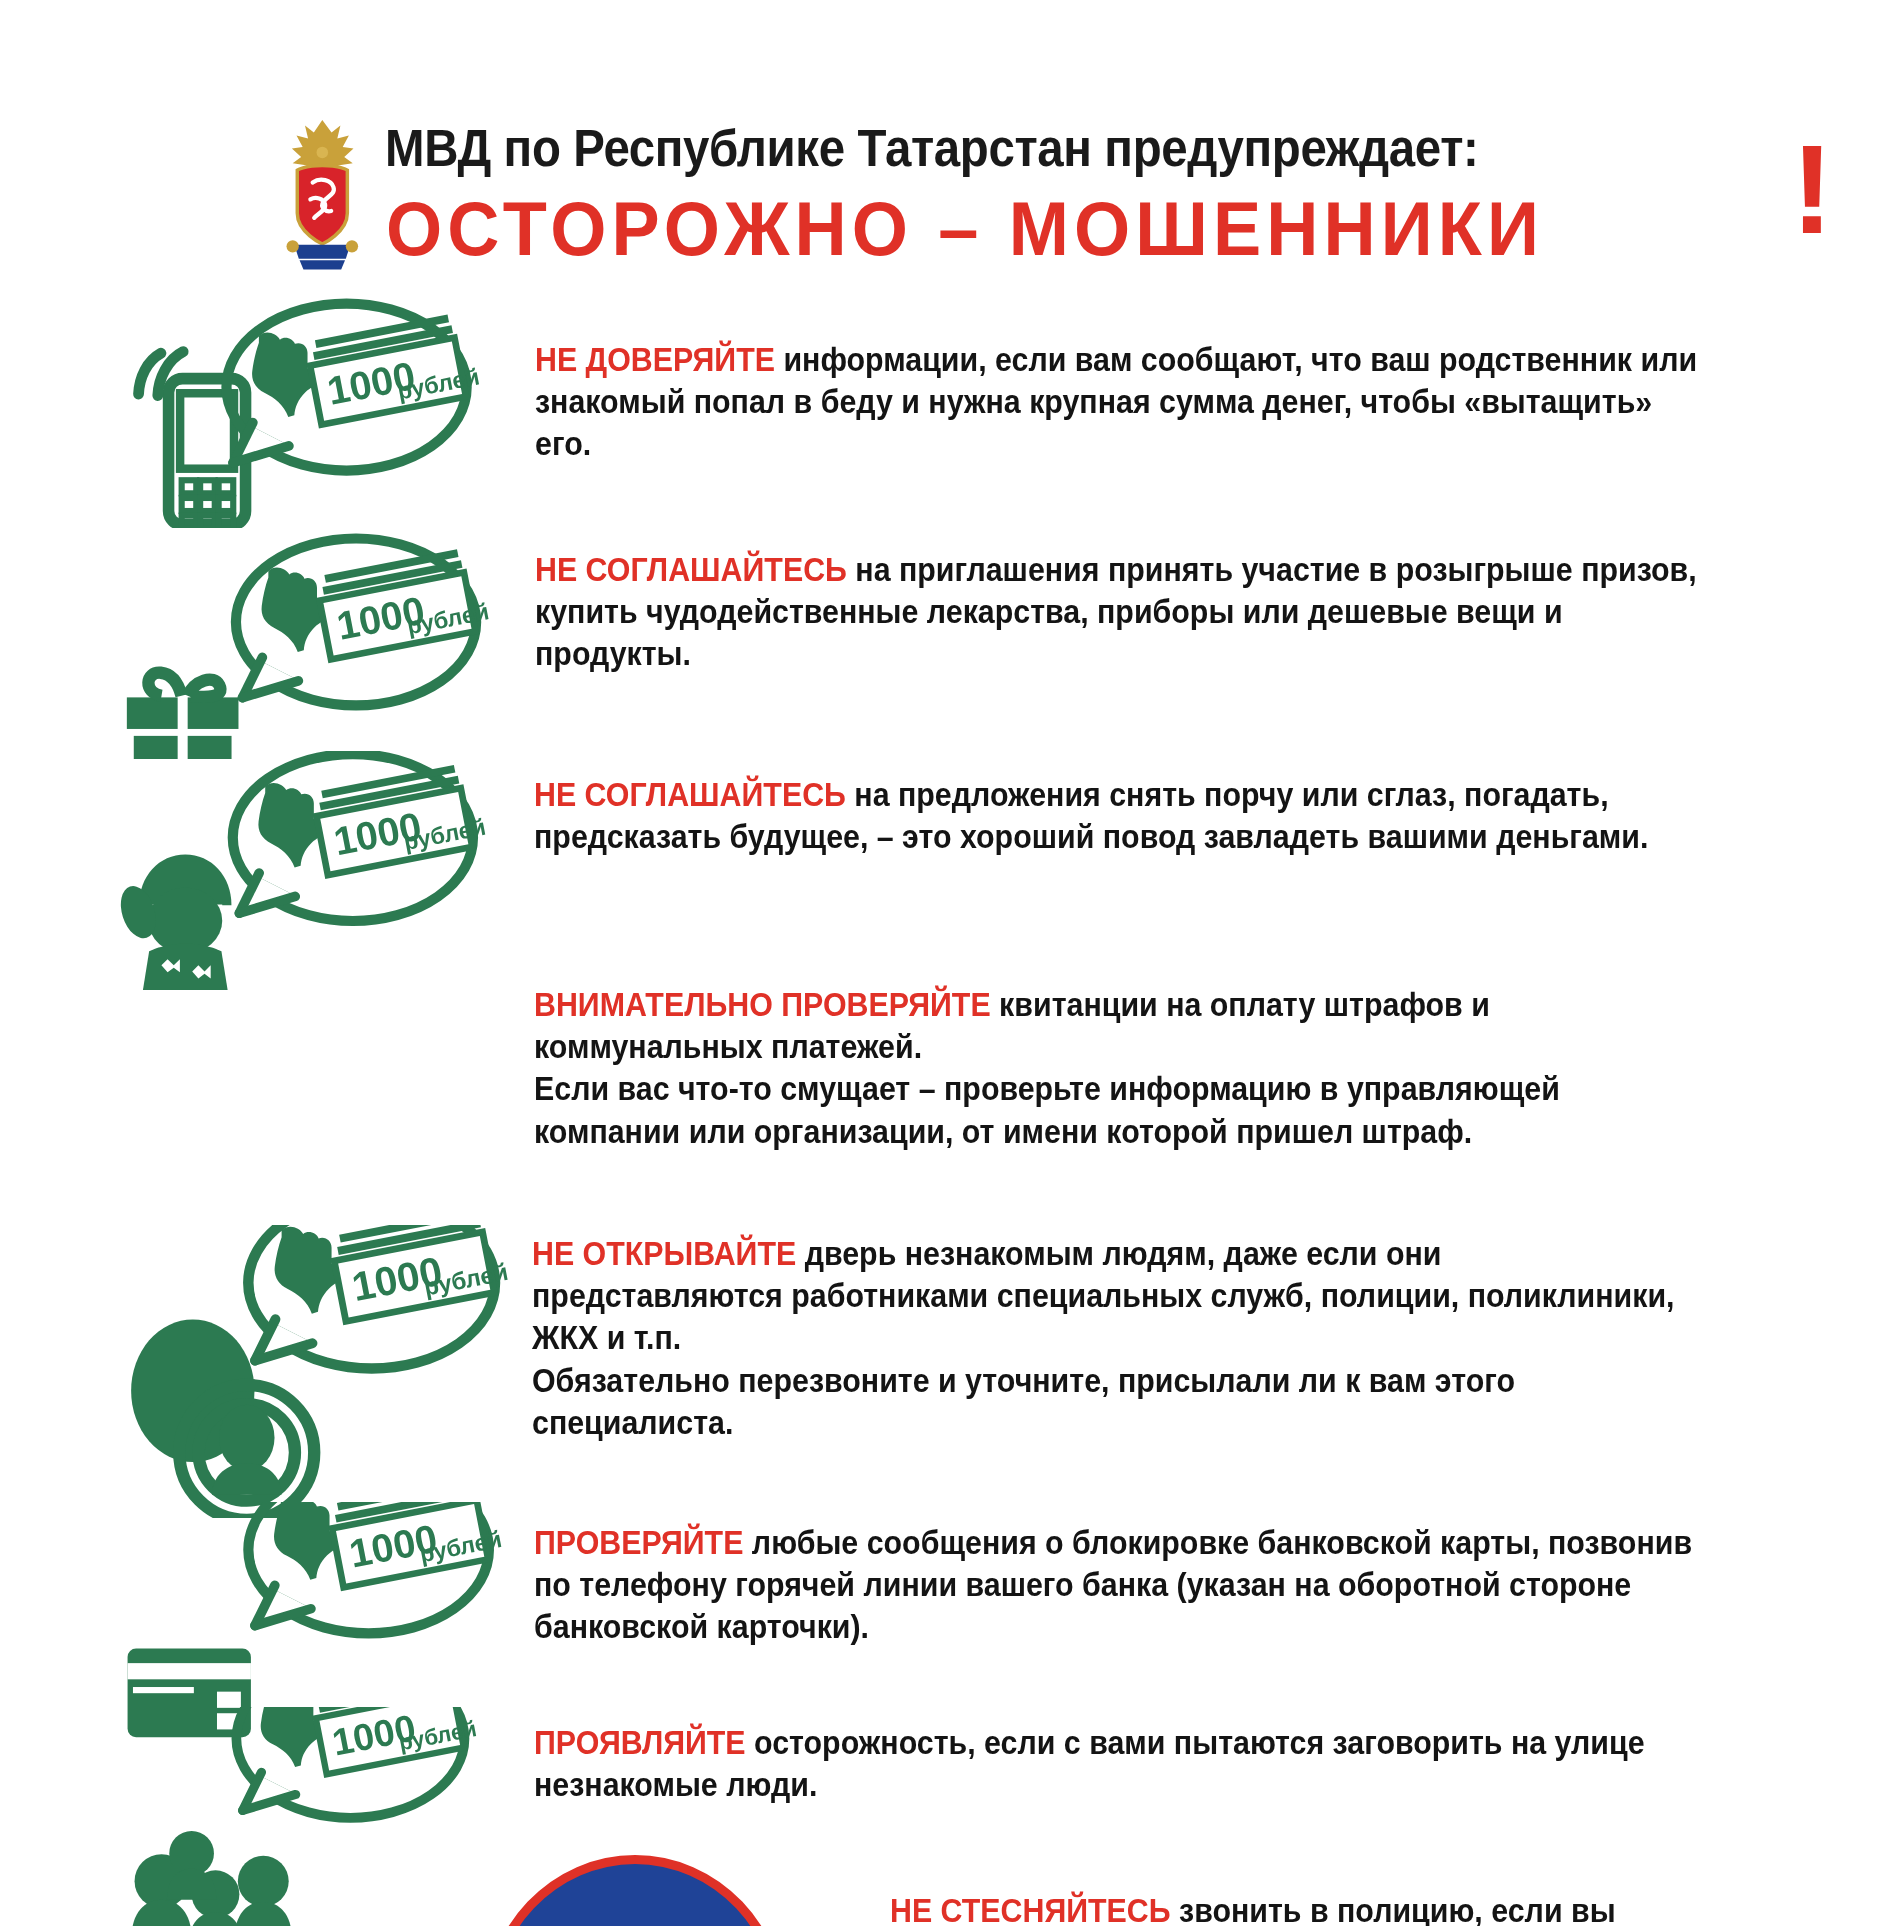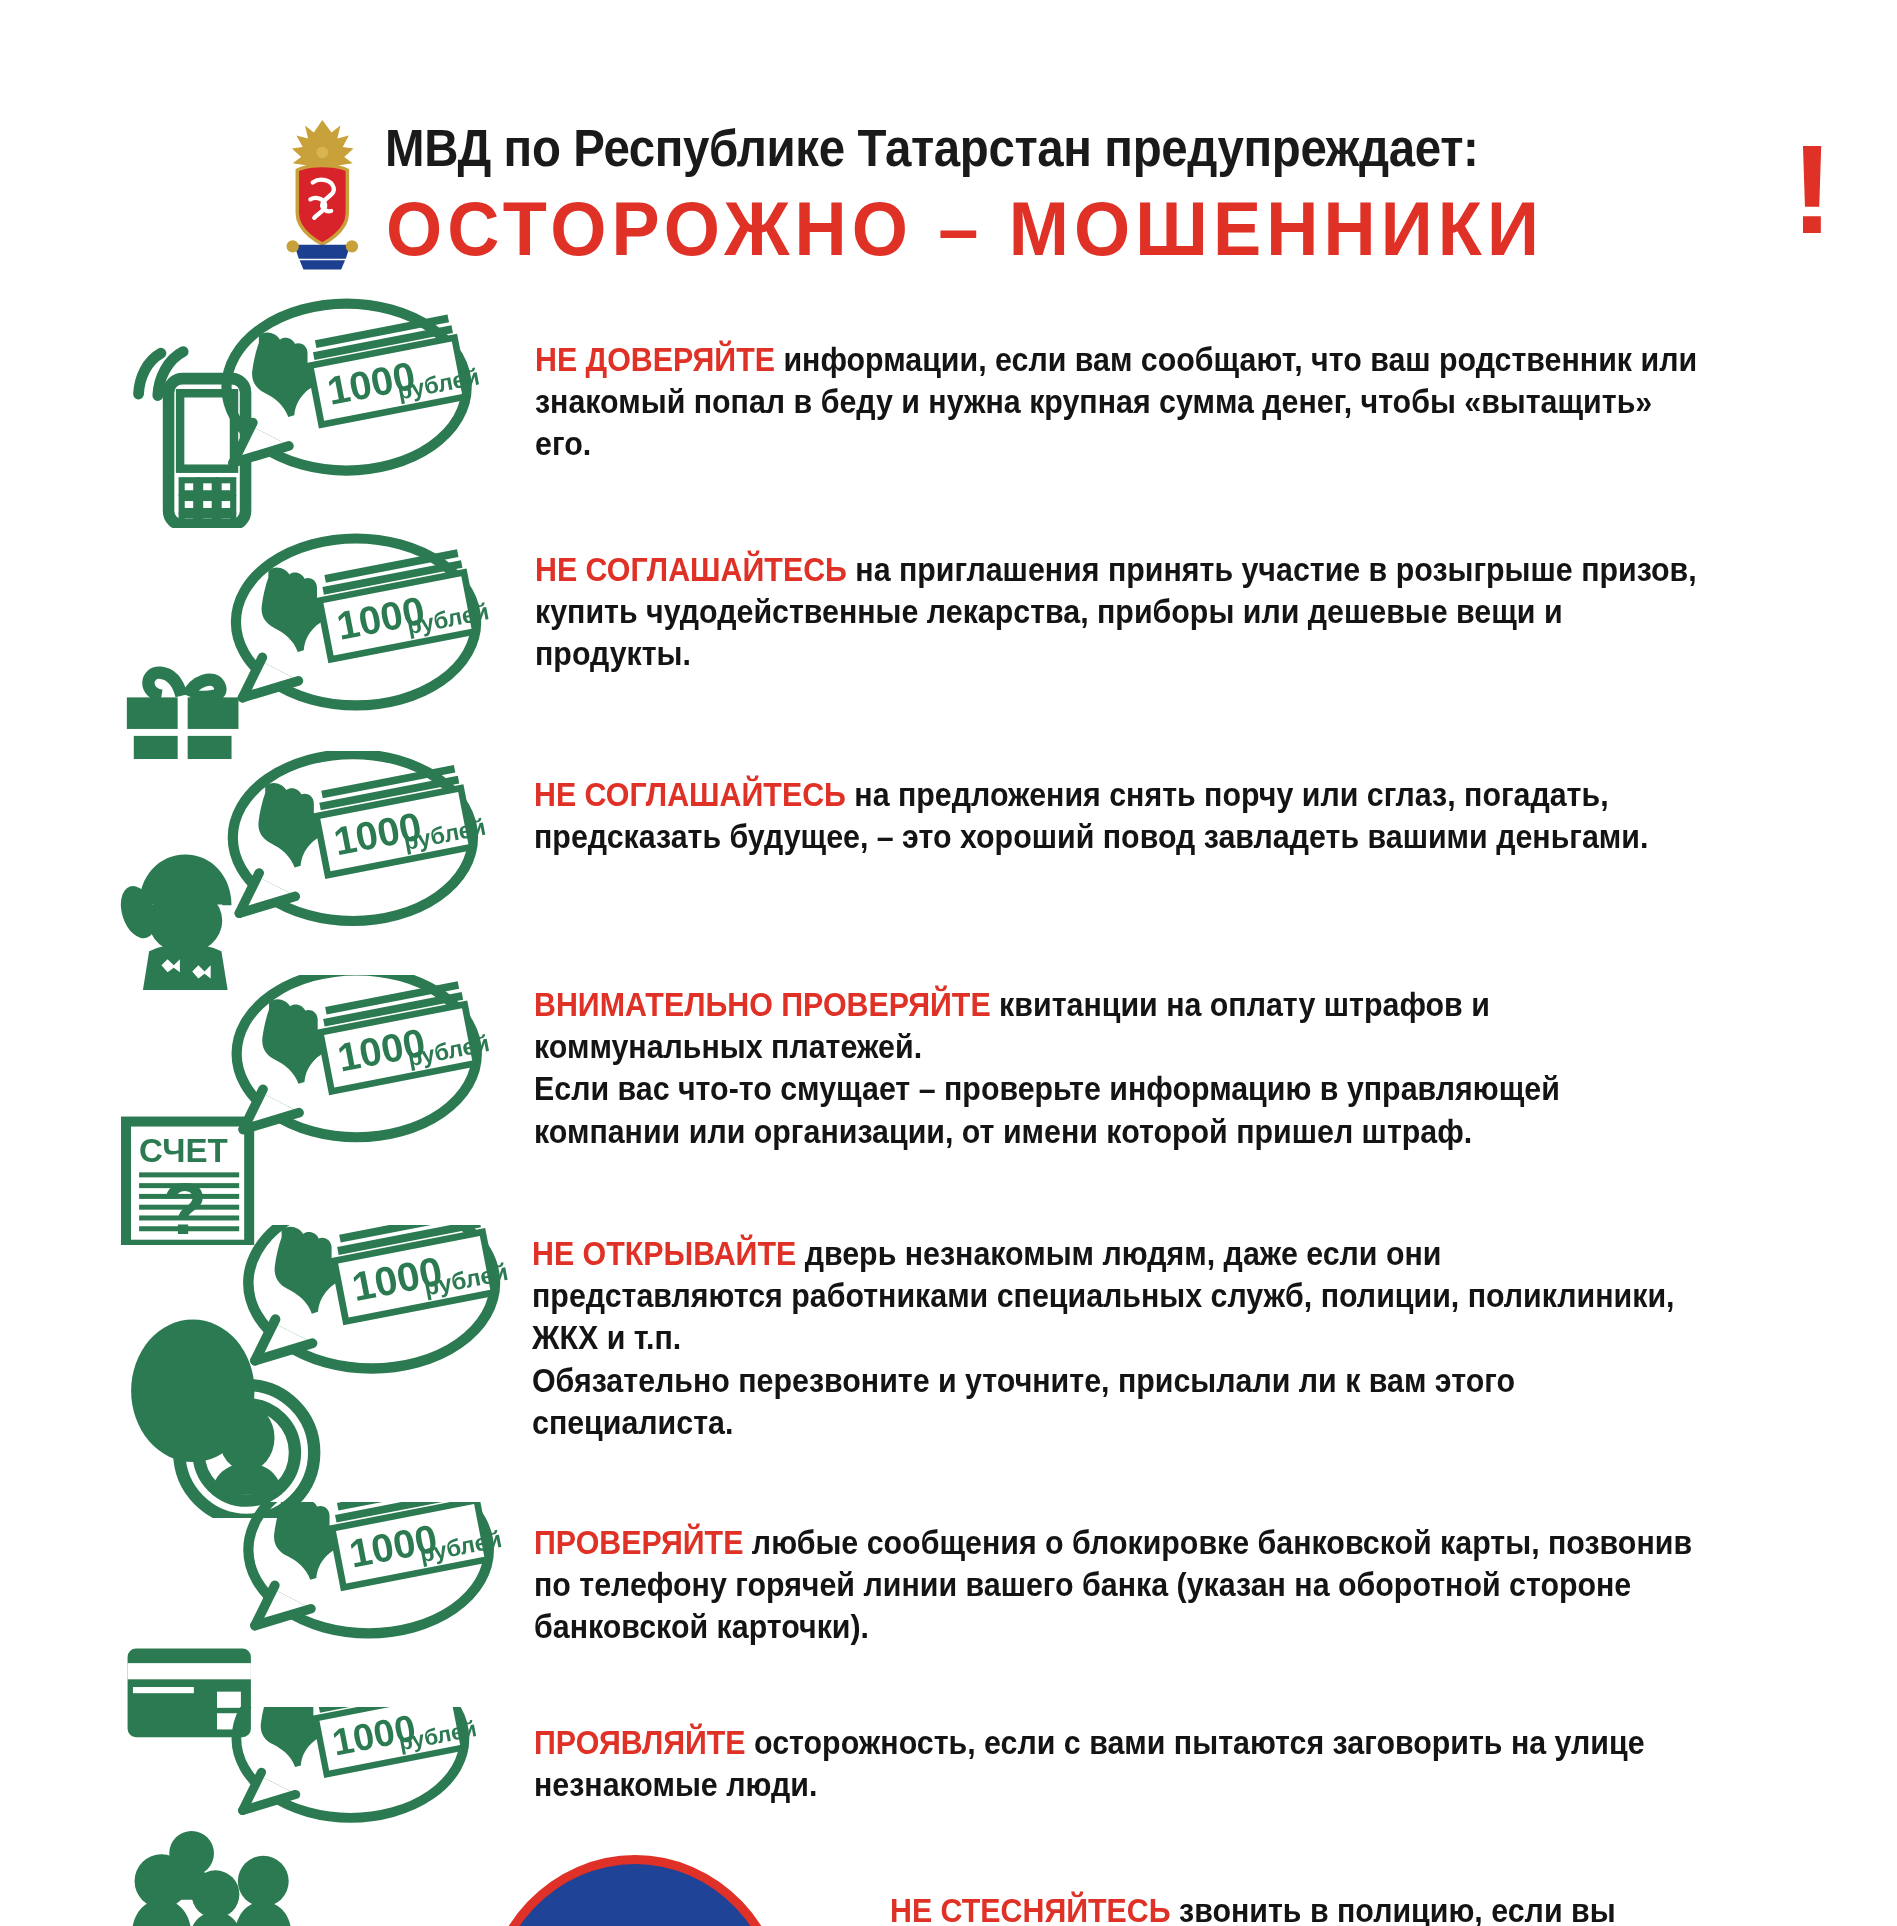--- a/index.html
+++ b/index.html
@@ -242,40 +242,20 @@
         </g>
     </svg>
   </div>
   <div class="adv">
     <div class="adv-text" style="left:534px;top:774px;width:1264px;">
       <span class="hl">НЕ СОГЛАШАЙТЕСЬ</span>
       <span>на предложения снять порчу или сглаз, погадать, предсказать будущее, – это хороший повод завладеть вашими деньгами.</span>
     </div>
   </div>
 
-  <div class="icon-wrap" style="left:116px;top:975px;">
-    <svg class="bubble-svg" width="408" height="270" viewBox="0 0 1060 700" xmlns="http://www.w3.org/2000/svg">
-      <g>
-        <rect x="26" y="380" width="320" height="320" fill="none" stroke="#2c7a51" stroke-width="26"></rect>
-        <text x="60" y="486" font-family="Liberation Sans, sans-serif" font-size="86" font-weight="bold" fill="#2c7a51">СЧЕТ</text>
-        <g fill="#2c7a51">
-          <rect x="60" y="512" width="260" height="13"></rect>
-            <rect x="60" y="540" width="260" height="13"></rect>
-          <rect x="60" y="568" width="260" height="13"></rect>
-            <rect x="60" y="596" width="260" height="13"></rect>
-          <rect x="60" y="624" width="260" height="13"></rect>
-            <rect x="60" y="652" width="260" height="13"></rect>
-        </g>
-        <text x="120" y="672" font-family="Liberation Sans, sans-serif" font-size="190" font-weight="bold" fill="#2c7a51">?</text>
-      </g>
-      <g transform="translate(290,-30) scale(0.78)">
-          <use href="#money-bubble"></use>
-        </g>
-    </svg>
-  </div>
   <div class="adv">
     <div class="adv-text" style="left:534px;top:984px;width:1264px;">
       <span class="pp">
         <span class="hl">ВНИМАТЕЛЬНО ПРОВЕРЯЙТЕ</span>
         <span>квитанции на оплату штрафов и коммунальных платежей.</span>
       </span>
       <span class="pp"> Если вас что-то смущает – проверьте информацию в управляющей компании или организации, от имени которой пришел штраф.</span>
     </div>
   </div>
 

